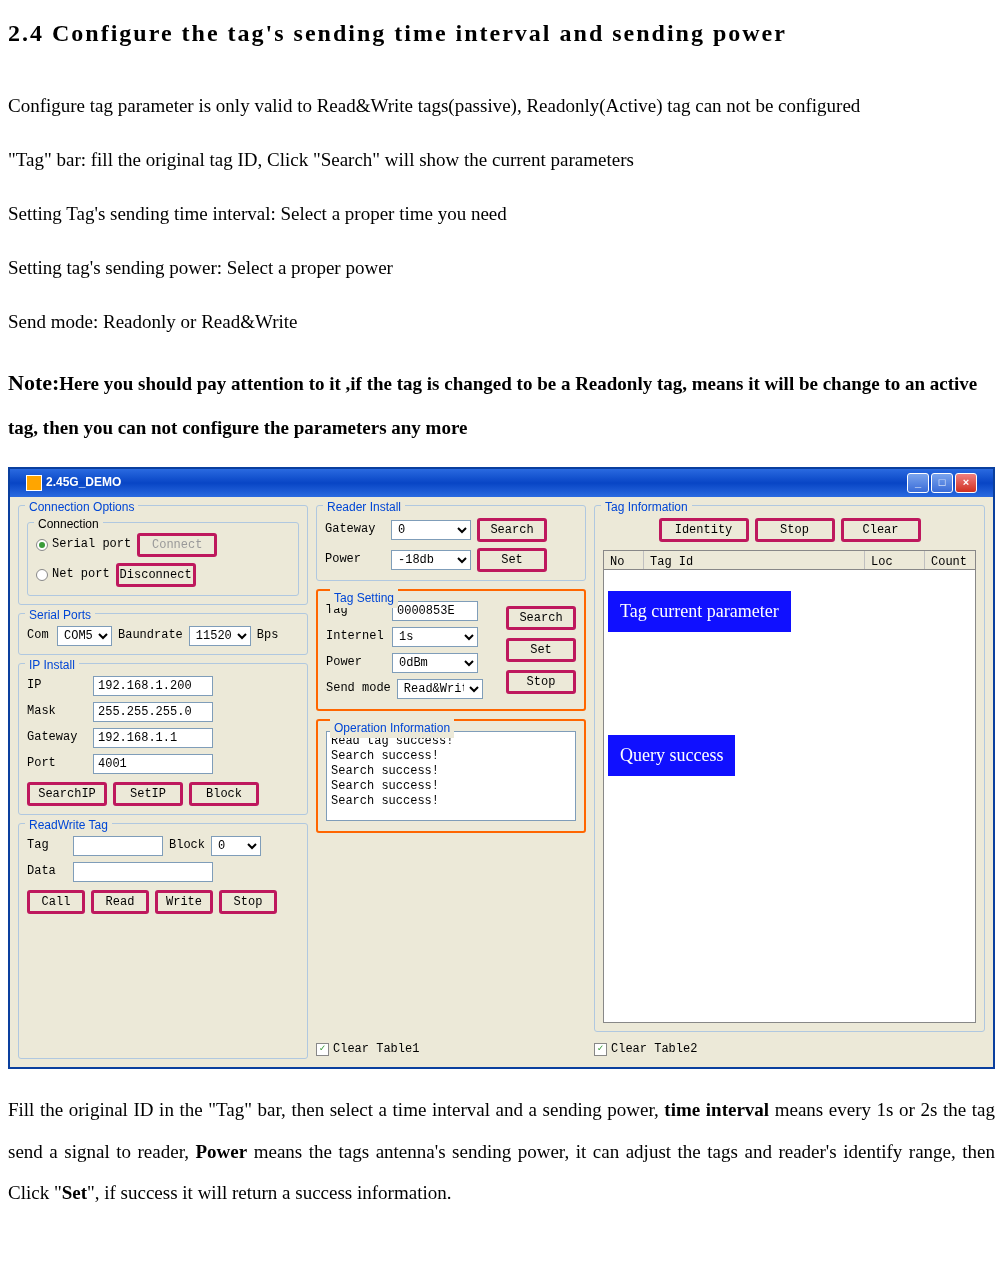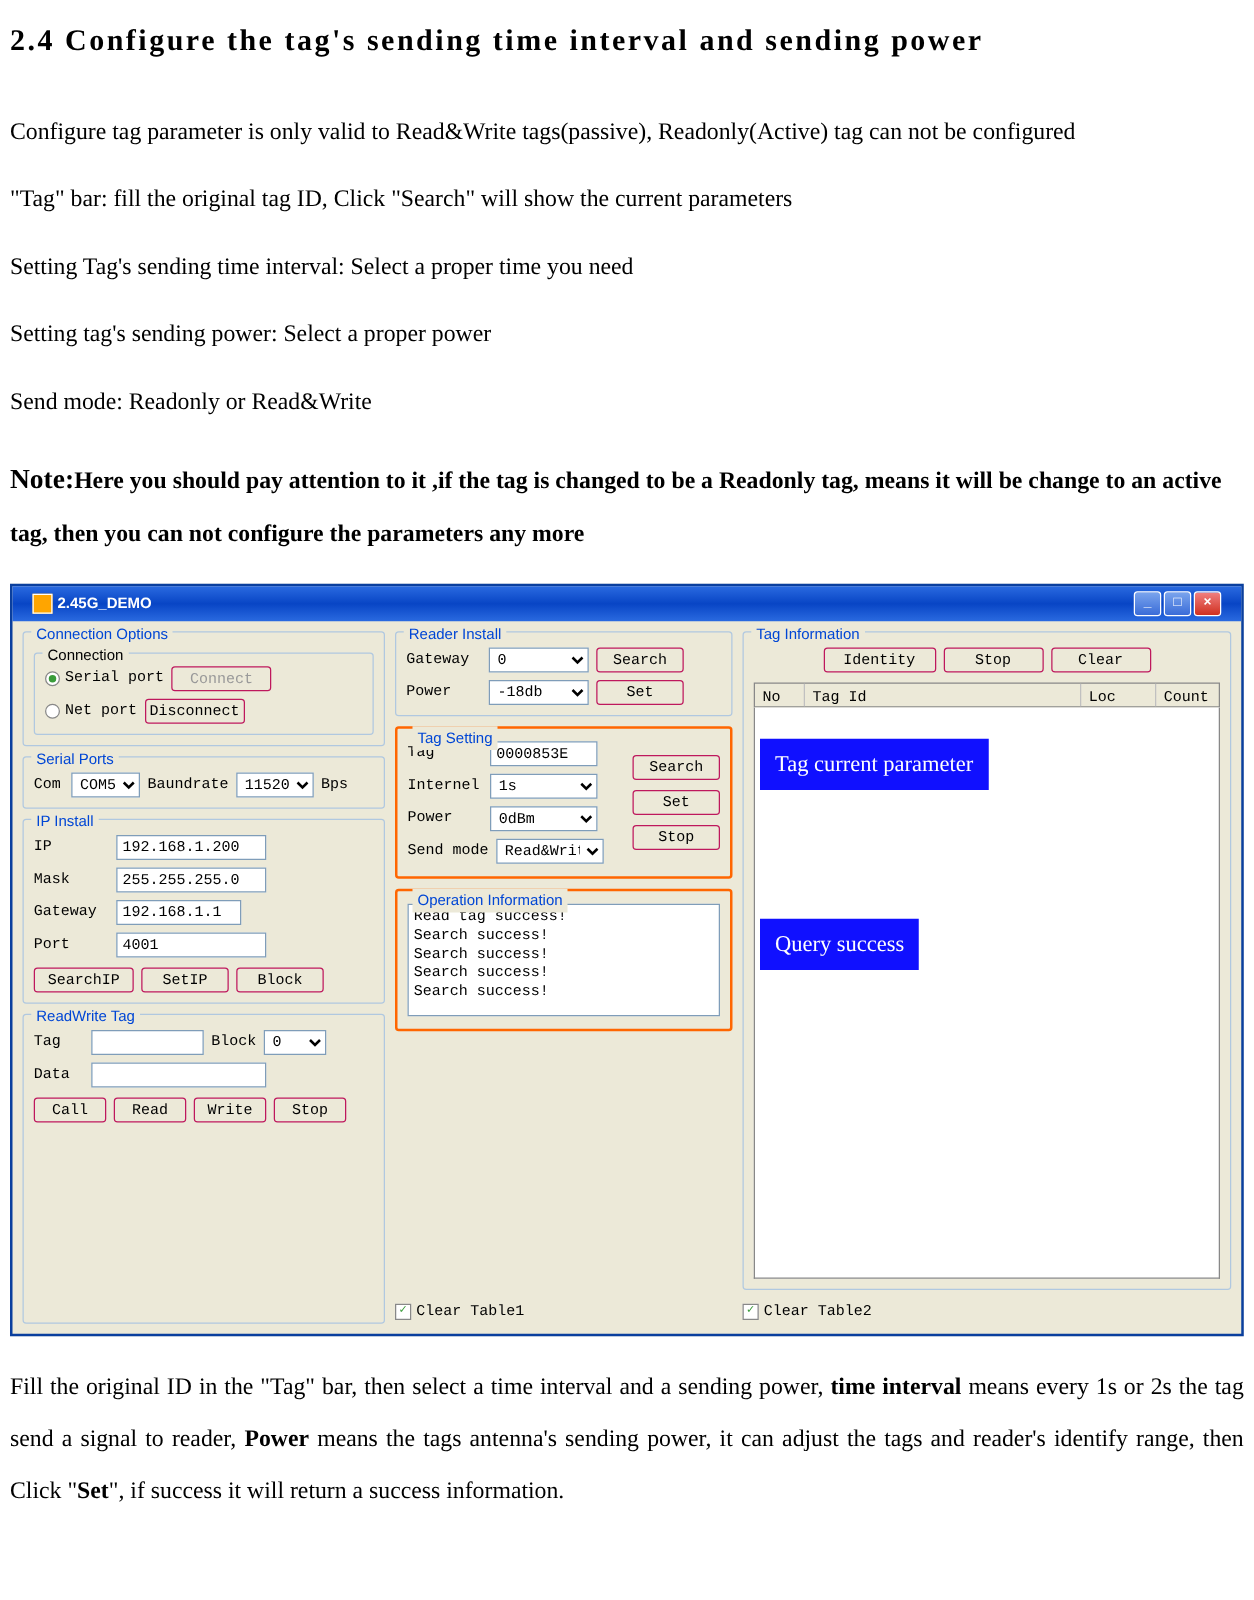--- a/index.html
+++ b/index.html
@@ -18,21 +18,21 @@
     .col { display: flex; flex-direction: column; gap: 8px; }
     .col1 { width: 290px; }
     .col2 { width: 270px; }
     .col3 { flex: 1; position: relative; }
     .groupbox { border: 1px solid #b0c8e0; border-radius: 3px; padding: 12px 8px 8px; position: relative; }
     .groupbox-title { position: absolute; top: -8px; left: 6px; background: #ece9d8; padding: 0 4px; color: #0046d5; font-size: 12px; }
     .inner-group { border: 1px solid #b0c8e0; border-radius: 3px; padding: 10px 8px 8px; position: relative; margin-top: 4px; }
     .row { display: flex; align-items: center; gap: 6px; margin-bottom: 6px; }
     .row:last-child { margin-bottom: 0; }
     .lbl { font-family: "Courier New", monospace; font-size: 12px; min-width: 60px; color: #000; }
-    .btn { background: #ece9d8; border: 1px solid #be185d; border-radius: 3px; font-family: "Courier New", monospace; font-size: 12px; padding: 2px 0; cursor: pointer; text-align: center; }
+    .btn { background: #ece9d8; border: 3px solid #be185d; border-radius: 3px; font-family: "Courier New", monospace; font-size: 12px; padding: 2px 0; cursor: pointer; text-align: center; }
     .btn.disabled { color: #999; }
     .text-input { font-family: "Courier New", monospace; font-size: 12px; border: 1px solid #7f9db9; background: #fff; padding: 1px 4px; height: 20px; }
     .sel { font-family: "Courier New", monospace; font-size: 12px; border: 1px solid #7f9db9; background: #fff; height: 20px; padding: 0 2px; }
     .radio { display: inline-flex; align-items: center; gap: 4px; font-family: "Courier New", monospace; font-size: 12px; }
     .radio-dot { width: 12px; height: 12px; border: 1px solid #888; border-radius: 50%; background: #fff; display: inline-flex; align-items: center; justify-content: center; }
     .radio-dot.checked::after { content: ''; width: 6px; height: 6px; background: #3a9c3a; border-radius: 50%; display: block; }
     .checkbox { display: inline-flex; align-items: center; gap: 4px; font-family: "Courier New", monospace; font-size: 12px; }
     .cb-box { width: 13px; height: 13px; border: 1px solid #888; background: #fff; display: inline-flex; align-items: center; justify-content: center; font-size: 10px; color: #3a9c3a; }
     .highlight-box { border: 2px solid #ff6600; padding: 6px 6px 6px; border-radius: 3px; position: relative; }
     .highlight-box .groupbox-title { background: #ece9d8; }
@@ -110,21 +110,21 @@
         <div class="row">
           <span class="lbl">IP</span>
           <input class="text-input" style="width: 120px;" value="192.168.1.200">
         </div>
         <div class="row">
           <span class="lbl">Mask</span>
           <input class="text-input" style="width: 120px;" value="255.255.255.0">
         </div>
         <div class="row">
           <span class="lbl">Gateway</span>
-          <input class="text-input" style="width: 100px;" value="192.168.1.1">
+          <input class="text-input" style="width: 120px;" value="192.168.1.1">
         </div>
         <div class="row">
           <span class="lbl">Port</span>
           <input class="text-input" style="width: 120px;" value="4001">
         </div>
         <div class="row" style="margin-top:8px;">
           <button class="btn" style="width:80px;">SearchIP</button>
           <button class="btn" style="width:70px;">SetIP</button>
           <button class="btn" style="width:70px;">Block</button>
         </div>

